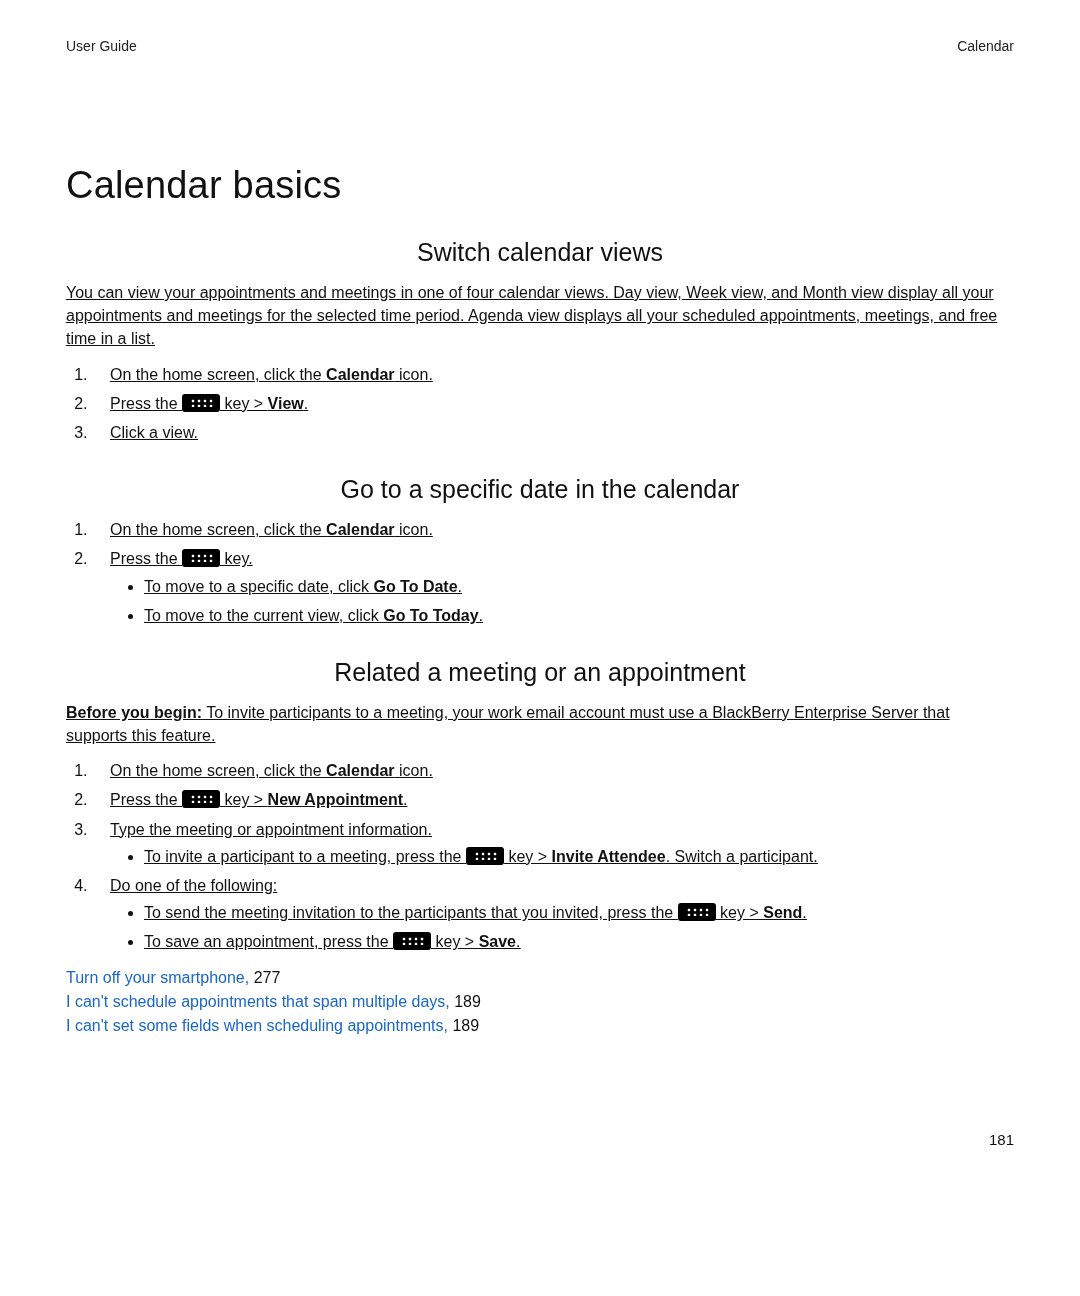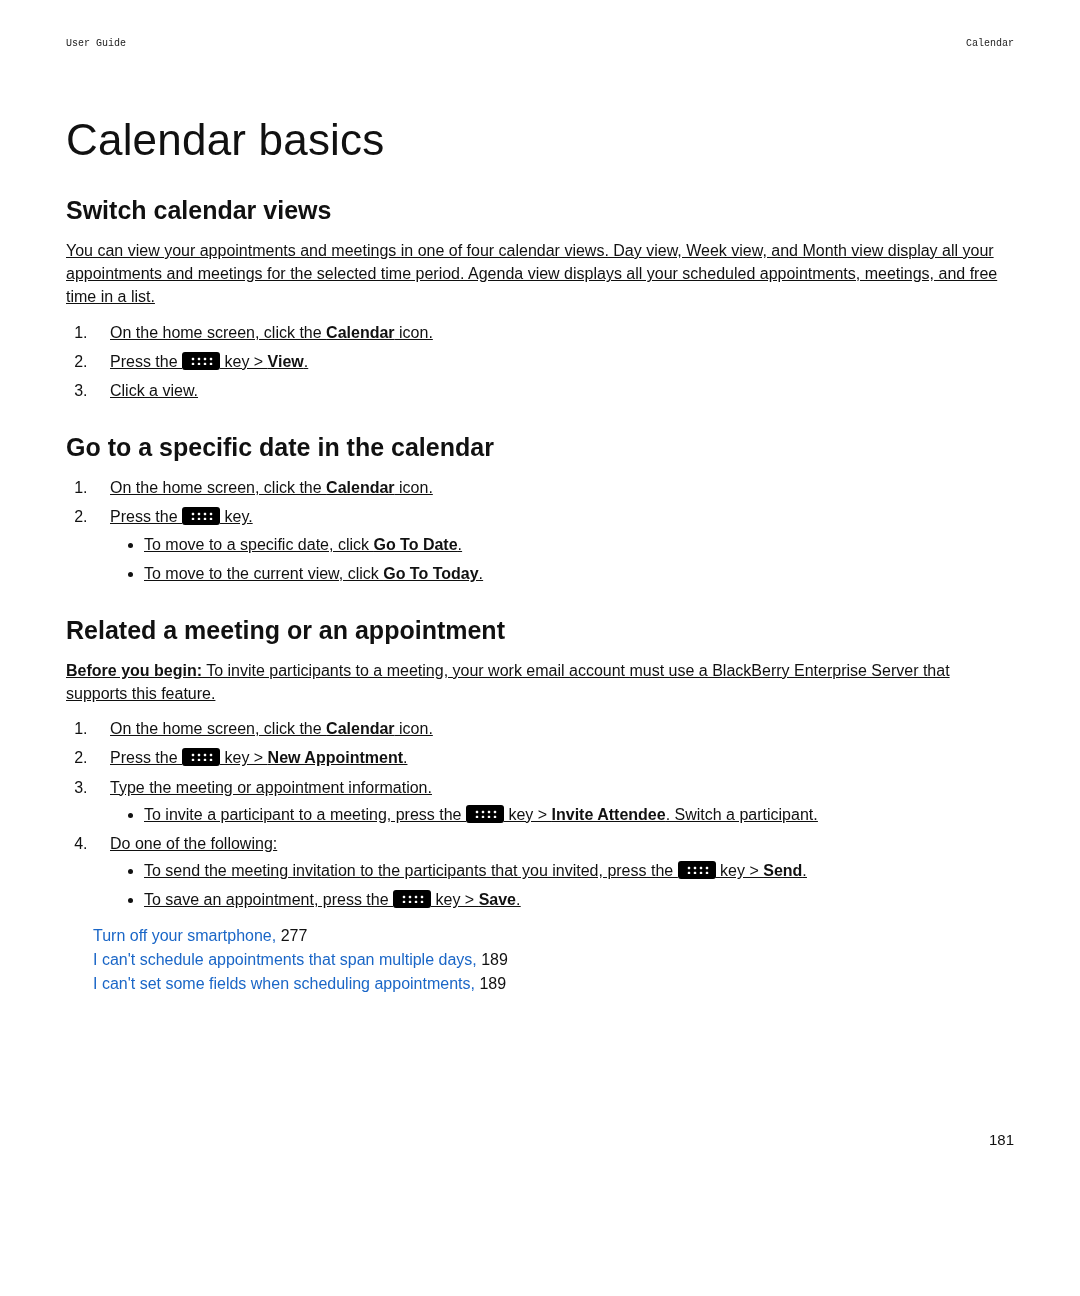--- a/index.html
+++ b/index.html
@@ -12,35 +12,35 @@
   .page {
     width: 1080px;
     min-height: 1296px;
     box-sizing: border-box;
     padding: 38px 66px 40px 66px;
     position: relative;
   }
   .header-line {
     display: flex;
     justify-content: space-between;
-    font-size: 10px;
+    font-size: 14px;
     color: #222;
-    margin-bottom: 66px;
-    font-family: Liberation Mono, monospace;
+    margin-bottom: 110px;
   }
   h1 {
-    font-size: 44px;
+    font-size: 38px;
     font-weight: 400;
     margin: 0 0 28px 0;
     letter-spacing: 0.2px;
   }
   h2 {
     font-size: 25px;
-    font-weight: 700;
+    font-weight: 400;
     margin: 31px 0 14px 0;
+    text-align: center;
   }
   p, li {
     font-size: 16px;
     line-height: 1.45;
     color: #111;
     text-decoration: underline;
   }
   p {
     margin: 0 0 12px 0;
   }
@@ -87,21 +87,20 @@
       radial-gradient(circle at 22px 7px, #fff 1.5px, transparent 1.6px);
   }
   .related-heading {
     font-weight: 700;
     font-size: 16px;
     margin: 20px 0 4px 0;
   }
   .related-link {
     color: #1a66c7;
     text-decoration: none;
-    margin-left: 27px;
   }
   .related-page {
     color: #111;
   }
   .link-line {
     font-size: 16px;
     line-height: 1.5;
   }
   .page-number {
     position: absolute;

